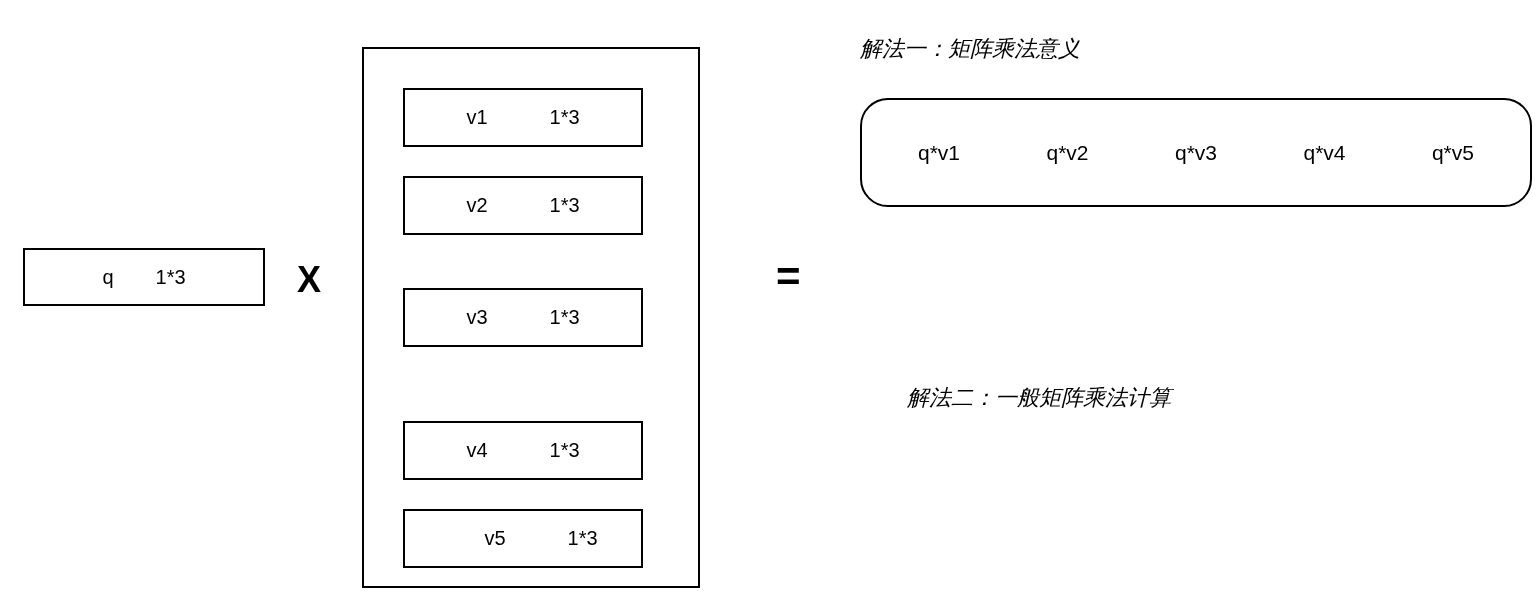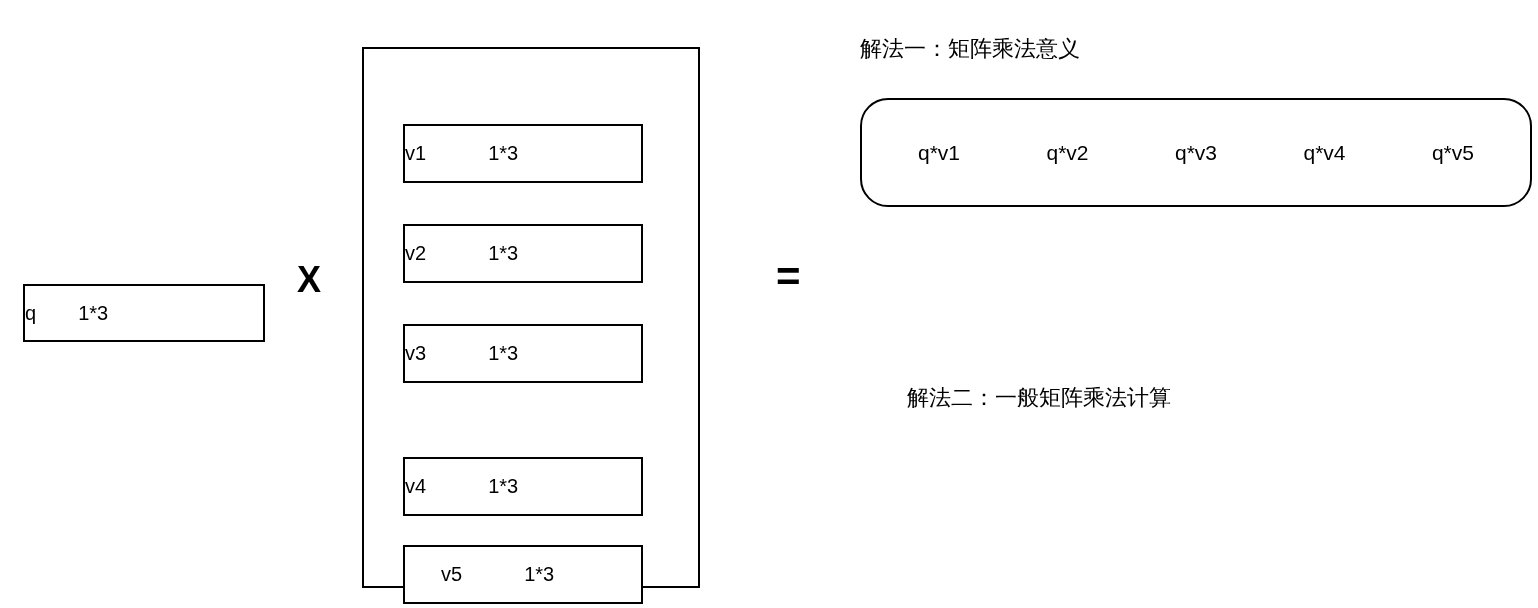--- a/index.html
+++ b/index.html
@@ -10,56 +10,56 @@
     font-family:"Liberation Sans", sans-serif;
     color:#000000;
     overflow:hidden;
   }
   .box{
     position:absolute;
     border:2px solid #000000;
     background:#ffffff;
     display:flex;
     align-items:center;
-    justify-content:flex-start;
+    justify-content:center;
     box-sizing:border-box;
-    margin-top:36px;
   }
   .q-box{
     left:23px;top:248px;width:242px;height:58px;
     gap:42px;font-size:20px;
   }
   .v-container{
     position:absolute;
     left:362px;top:47px;width:338px;height:541px;
     border:2px solid #000000;
     box-sizing:border-box;
     background:#ffffff;
   }
   .v-box{
     width:240px;height:59px;
     left:39px;
     gap:62px;font-size:20px;
   }
   .v-row-1{top:39px;}
-  .v-row-2{top:139px;}
+  .v-row-2{top:127px;}
   .v-row-3{top:239px;}
   .v-row-4{top:372px;}
   .v-row-5{top:460px;padding-left:36px;}
   .op{
     position:absolute;
     font-weight:bold;
     line-height:1;
   }
   .x-op{left:297px;top:262px;font-size:36px;}
   .eq-op{left:776px;top:256px;font-size:42px;}
   .sol-title{
     position:absolute;
     font-size:22px;
     white-space:nowrap;
+    font-style:italic;
   }
   .t1{left:860px;top:34px;}
   .t2{left:907px;top:383px;}
   .result-box{
     position:absolute;
     left:860px;top:98px;width:672px;height:109px;
     border:2px solid #000000;
     border-radius:28px;
     box-sizing:border-box;
     background:#ffffff;

